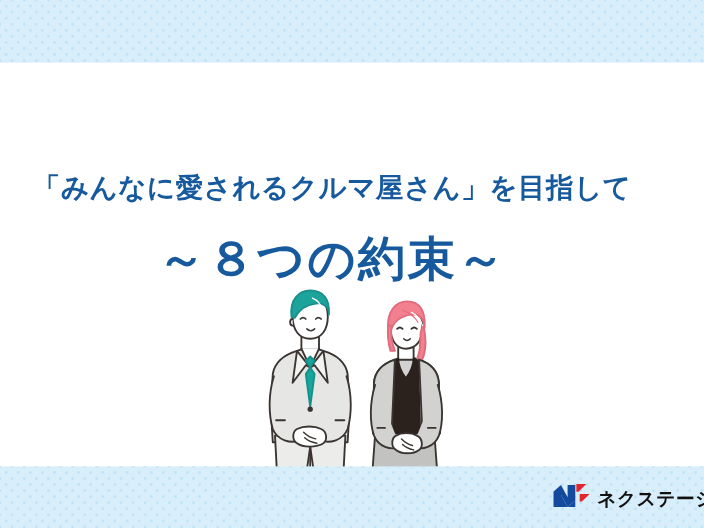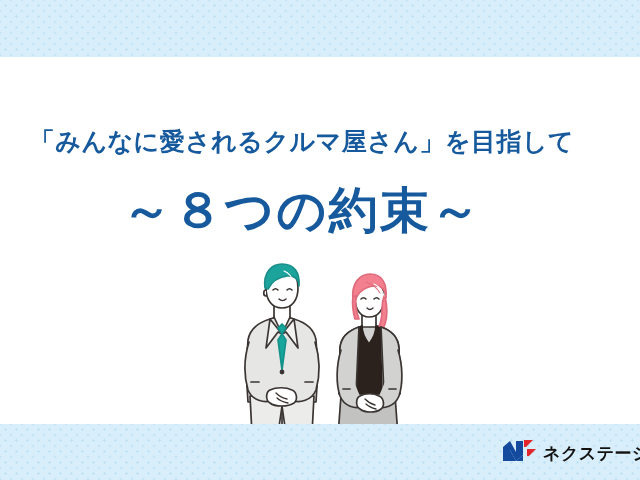--- a/index.html
+++ b/index.html
@@ -39,32 +39,33 @@
     height: 56px;
   }
 
   
   .title-block {
     position: absolute;
     left: 0;
     width: 604px;
     text-align: center;
     color: #16599c;
+    margin-top: 30px;
   }
   #subtitle {
     top: 126px;
     font-size: 25px;
     font-weight: 700;
     letter-spacing: 0.5px;
     line-height: 1.2;
     white-space: nowrap;
   }
   #headline {
     top: 182px;
-    font-size: 49px;
+    font-size: 43px;
     font-weight: 700;
     letter-spacing: 2px;
     line-height: 1.15;
     white-space: nowrap;
   }
 
   
   #illustration {
     position: absolute;
     left: 232px;

